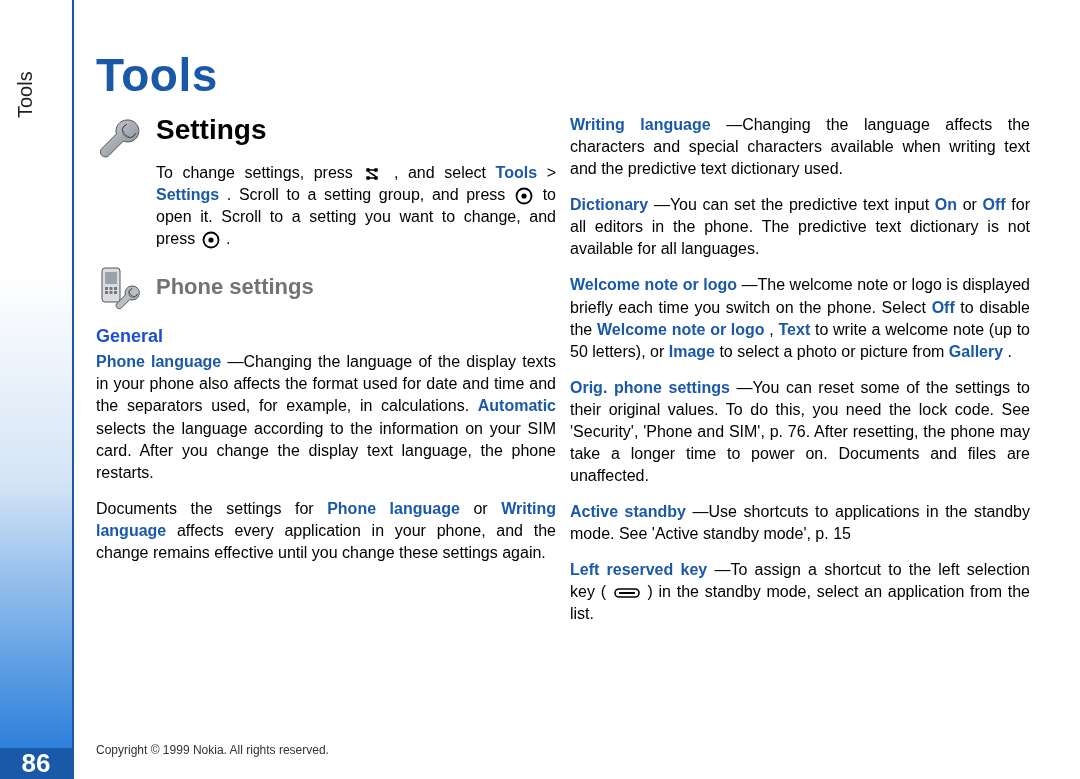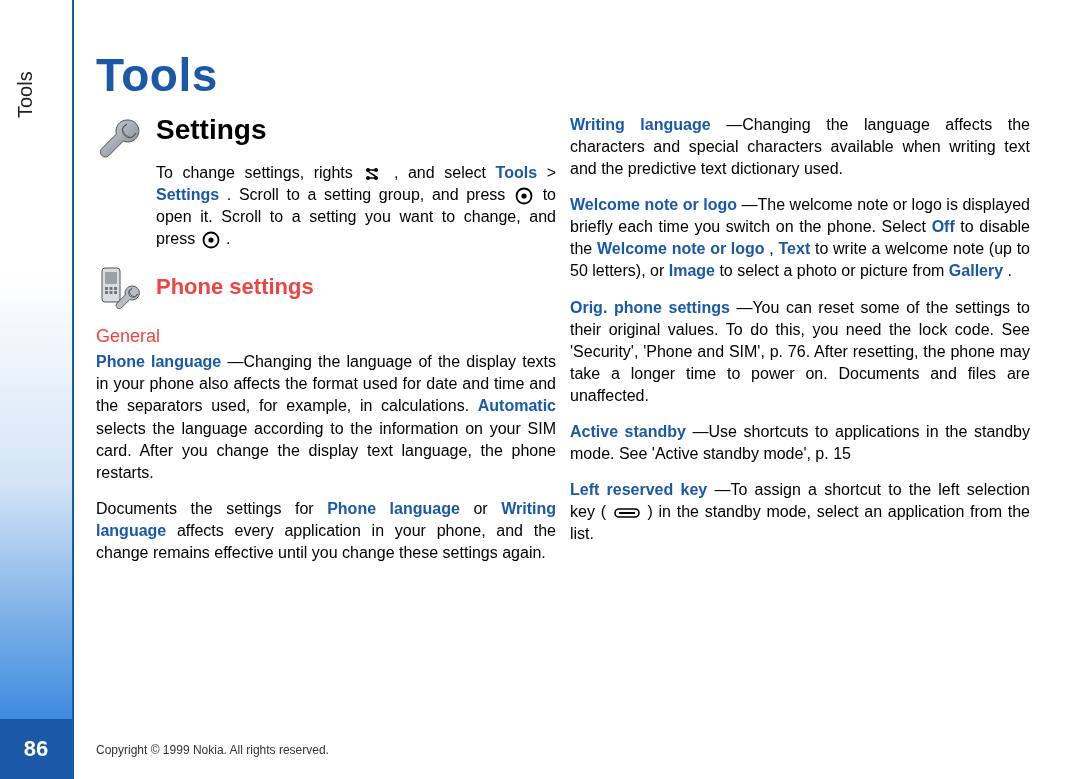--- a/index.html
+++ b/index.html
@@ -44,27 +44,27 @@
     transform-origin: left top;
     font-size: 20px;
     color: #222;
     white-space: nowrap;
   }
   .pagenum-box {
     position: absolute;
     left: 0;
     bottom: 0;
     width: 72px;
-    height: 60px;
+    height: 31px;
     background: #1a58a8;
     color: #fff;
     display: flex;
     align-items: center;
     justify-content: center;
-    font-size: 22px;
+    font-size: 26px;
     font-weight: 700;
     z-index: 2;
   }
   .content {
     position: absolute;
     left: 96px;
     right: 32px;
     top: 48px;
     bottom: 0;
   }
@@ -85,27 +85,27 @@
   h2.h2 {
     margin: 0 0 8px 0;
     font-size: 28px;
     font-weight: 700;
     color: #000;
   }
   h3.h3 {
     margin: 18px 0 6px 0;
     font-size: 22px;
     font-weight: 700;
-    color: #ef4444;
+    color: #737373;
   }
   h4.h4 {
     margin: 14px 0 4px 0;
     font-size: 18px;
-    font-weight: 400;
-    color: #ef4444;
+    font-weight: 700;
+    color: #1d4ed8;
   }
   p {
     margin: 0 0 14px 0;
     font-size: 16px;
     line-height: 1.38;
     color: #000;
     text-align: justify;
   }
   .kw { color: #1a58a8; font-weight: 700; }
   .section-head { display: flex; align-items: flex-start; gap: 12px; }
@@ -152,21 +152,21 @@
                   <stop offset="1" stop-color="#7f868e"></stop>
                 </linearGradient>
               </defs>
               <path d="M31 6a11 11 0 0 0-10.6 14l-14 14a5 5 0 1 0 7 7l14-14A11 11 0 1 0 31 6zm0 4l-5 5 3 6 6 3 5-5a7 7 0 1 1-9-9z" fill="url(#mg)" stroke="#555" stroke-width="1"></path>
             </svg>
           </span>
           <h2 class="h2">Settings</h2>
         </div>
 
         <p class="section-indent">
-          <span>To change settings, rights </span>
+          <span>To change settings, press </span>
           <span class="glyph">
             <svg viewBox="0 0 18 18" width="18" height="18">
                 <g fill="#000">
                   <circle cx="4" cy="5" r="2"></circle>
                   <circle cx="12" cy="5" r="2"></circle>
                   <circle cx="4" cy="13" r="2"></circle>
                   <circle cx="12" cy="13" r="2"></circle>
                   <path d="M4 5h8M4 13h8M4 5c0 4 8 4 8 8" stroke="#000" stroke-width="1.4" fill="none"></path>
                 </g>
               </svg>
@@ -227,20 +227,28 @@
         </p>
       </div>
 
       <div class="col">
 
         <p>
           <span class="kw">Writing language</span>
           <span>—Changing the language affects the characters and special characters available when writing text and the predictive text dictionary used.</span>
         </p>
 
+        <p>
+          <span class="kw">Dictionary</span>
+          <span>—You can set the predictive text input </span>
+          <span class="kw">On</span>
+          <span> or </span>
+          <span class="kw">Off</span>
+          <span> for all editors in the phone. The predictive text dictionary is not available for all languages.</span>
+        </p>
 
         <p>
           <span class="kw">Welcome note or logo</span>
           <span>—The welcome note or logo is displayed briefly each time you switch on the phone. Select </span>
           <span class="kw">Off</span>
           <span> to disable the </span>
           <span class="kw">Welcome note or logo</span>
           <span>, </span>
           <span class="kw">Text</span>
           <span> to write a welcome note (up to 50 letters), or </span>

